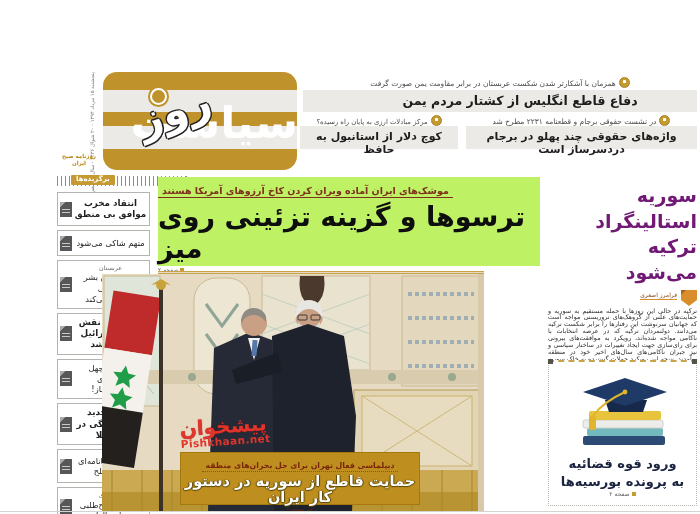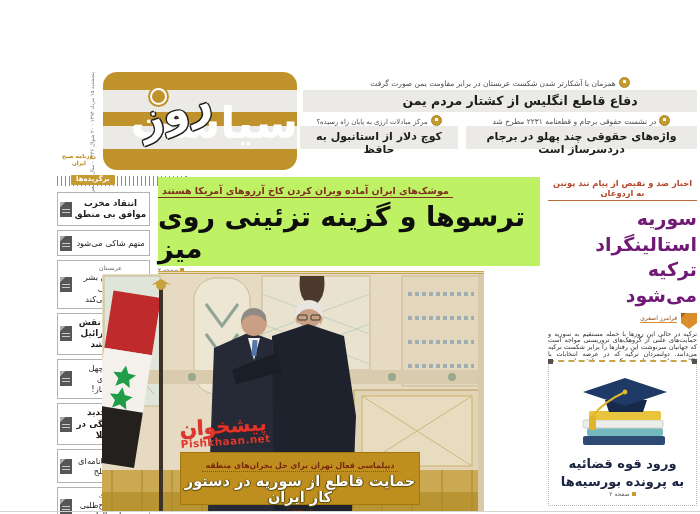--- a/index.html
+++ b/index.html
@@ -233,21 +233,20 @@
       <div class="banner-headline">حمایت قاطع از سوریه در دستور کار ایران</div>
       <div class="banner-pagemark">خبر صفحه ۲</div>
     </div>
   </div>
   <div class="watermark">
     <div class="wm-fa">پیشخوان</div>
     <div class="wm-en">Pishkhaan.net</div>
   </div>
 
   <div class="rc">
-    <span class="rc-kicker">اخبار ضد و نقیض از پیام تند پوتین به اردوغان</span>
     <div class="rc-headline">
       <div>سوریه</div>
       <div>استالینگراد ترکیه</div>
       <div>می‌شود</div>
     </div>
     <div class="rc-byline">
       <span class="rc-author">فرامرز اصغری</span>
       <svg class="rc-tag" width="17" height="16" viewBox="0 0 17 16">
         <polygon points="1,0 17,0 17,10 9,16 1,10" fill="#D98E2B"></polygon>
         <polygon points="1,0 6,0 1,5" fill="#A5661A"></polygon>

